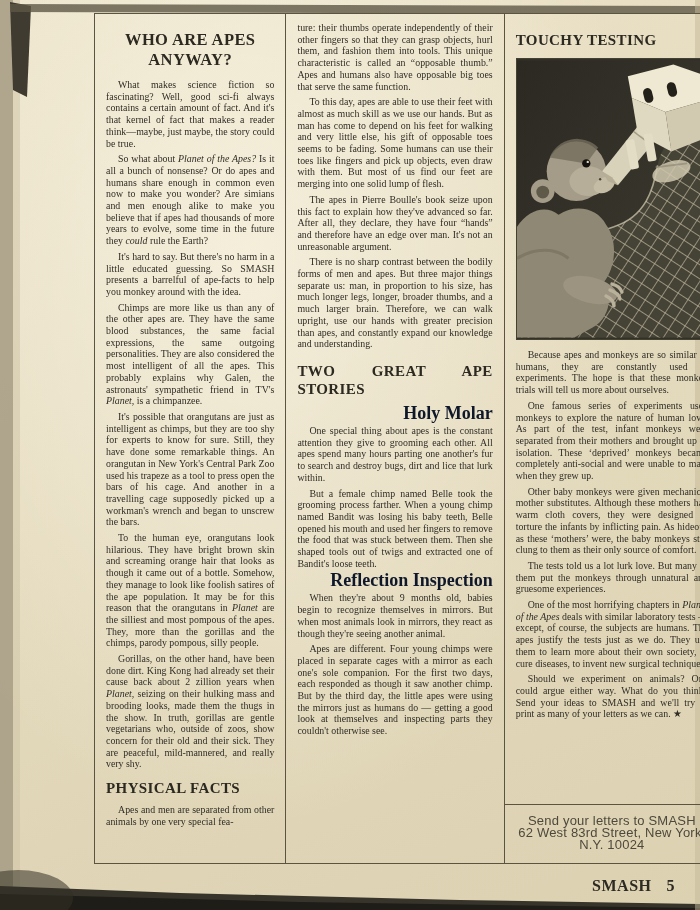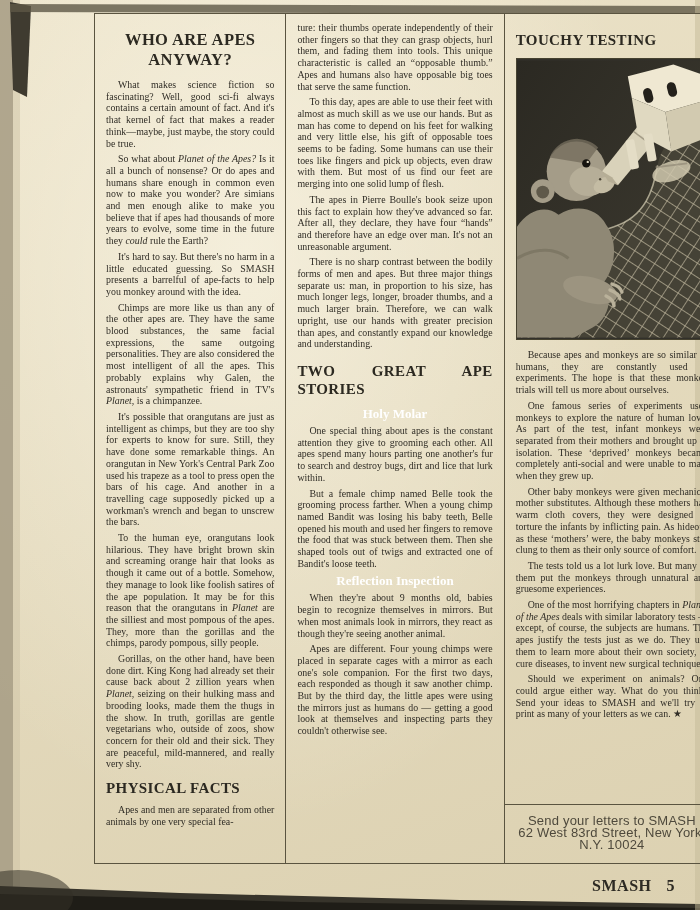--- a/index.html
+++ b/index.html
@@ -43,22 +43,22 @@
     margin: 8px 6px 9px;
   }
   .h-mid {
     font-size: 15px; line-height: 18px; font-weight: bold;
     letter-spacing: .4px; color: #2c2921;
     margin: 12px 0 8px;
     font-family: Liberation Serif, serif;
   }
   .h-mid.tight { margin: 9px 0 7px; }
   .h-sub {
-    font-size: 13px; line-height: 15px; font-weight: bold;
-    text-align: center; color: #ffffff; margin: 4px 0 4px;
+    font-size: 18px; line-height: 15px; font-weight: bold;
+    text-align: right; color: #0f172a; margin: 4px 0 4px;
   }
   .photo {
     width: 192px; height: 282px;
     margin: 2px auto 9px;
     border: 1px solid #45412f;
     display: block; background: #32302a;
   }
   .addr {
     margin: auto -11px 0;
     border-top: 1px solid #5a5440;
@@ -100,21 +100,21 @@
     <p><span>It's hard to say. But there's no harm in a little educated guessing. So SMASH presents a barrelful of ape-facts to help you monkey around with the idea.</span></p>
     <p><span>Chimps are more like us than any of the other apes are. They have the same blood substances, the same facial expressions, the same outgoing personalities. They are also considered the most intelligent of all the apes. This probably explains why Galen, the astronauts' sympathetic friend in TV's </span><i>Planet,</i><span> is a chimpanzee.</span></p>
     <p><span>It's possible that orangutans are just as intelligent as chimps, but they are too shy for experts to know for sure. Still, they have done some remarkable things. An orangutan in New York's Central Park Zoo used his trapeze as a tool to press open the bars of his cage. And another in a travelling cage supposedly picked up a workman's wrench and began to unscrew the bars.</span></p>
     <p><span>To the human eye, orangutans look hilarious. They have bright brown skin and screaming orange hair that looks as though it came out of a bottle. Somehow, they manage to look like foolish satires of the ape population. It may be for this reason that the orangutans in </span><i>Planet</i><span> are the silliest and most pompous of the apes. They, more than the gorillas and the chimps, parody pompous, silly people.</span></p>
     <p><span>Gorillas, on the other hand, have been done dirt. King Kong had already set their cause back about 2 zillion years when </span><i>Planet,</i><span> seizing on their hulking mass and brooding looks, made them the thugs in the show. In truth, gorillas are gentle vegetarians who, outside of zoos, show concern for their old and their sick. They are peaceful, mild-mannered, and really very shy.</span></p>
     <div class="h-mid tight">PHYSICAL FACTS</div>
     <p><span>Apes and men are separated from other animals by one very special fea-</span></p>
   </div>
 
   <div class="col col-mid">
-    <p class="noindent"><span>ture: their thumbs operate independently of their other fingers so that they can grasp objects, hurl them, and fading them into tools. This unique characteristic is called an “opposable thumb.” Apes and humans also have opposable big toes that serve the same function.</span></p>
+    <p class="noindent"><span>ture: their thumbs operate independently of their other fingers so that they can grasp objects, hurl them, and fashion them into tools. This unique characteristic is called an “opposable thumb.” Apes and humans also have opposable big toes that serve the same function.</span></p>
     <p><span>To this day, apes are able to use their feet with almost as much skill as we use our hands. But as man has come to depend on his feet for walking and very little else, his gift of opposable toes seems to be fading. Some humans can use their toes like fingers and pick up objects, even draw with them. But most of us find our feet are merging into one solid lump of flesh.</span></p>
     <p><span>The apes in Pierre Boulle's book seize upon this fact to explain how they've advanced so far. After all, they declare, they have four “hands” and therefore have an edge over man. It's not an unreasonable argument.</span></p>
     <p><span>There is no sharp contrast between the bodily forms of men and apes. But three major things separate us: man, in proportion to his size, has much longer legs, longer, broader thumbs, and a much larger brain. Therefore, we can walk upright, use our hands with greater precision than apes, and constantly expand our knowledge and understanding.</span></p>
     <div class="h-mid">TWO GREAT APE STORIES</div>
     <div class="h-sub">Holy Molar</div>
     <p><span>One special thing about apes is the constant attention they give to grooming each other. All apes spend many hours parting one another's fur to search and destroy bugs, dirt and lice that lurk within.</span></p>
     <p><span>But a female chimp named Belle took the grooming process farther. When a young chimp named Bandit was losing his baby teeth, Belle opened his mouth and used her fingers to remove the food that was stuck between them. Then she shaped tools out of twigs and extracted one of Bandit's loose teeth.</span></p>
     <div class="h-sub">Reflection Inspection</div>
     <p><span>When they're about 9 months old, babies begin to recognize themselves in mirrors. But when most animals look in mirrors, they react as though they're seeing another animal.</span></p>
     <p><span>Apes are different. Four young chimps were placed in separate cages with a mirror as each one's sole companion. For the first two days, each responded as though it saw another chimp. But by the third day, the little apes were using the mirrors just as humans do — getting a good look at themselves and inspecting parts they couldn't otherwise see.</span></p>

